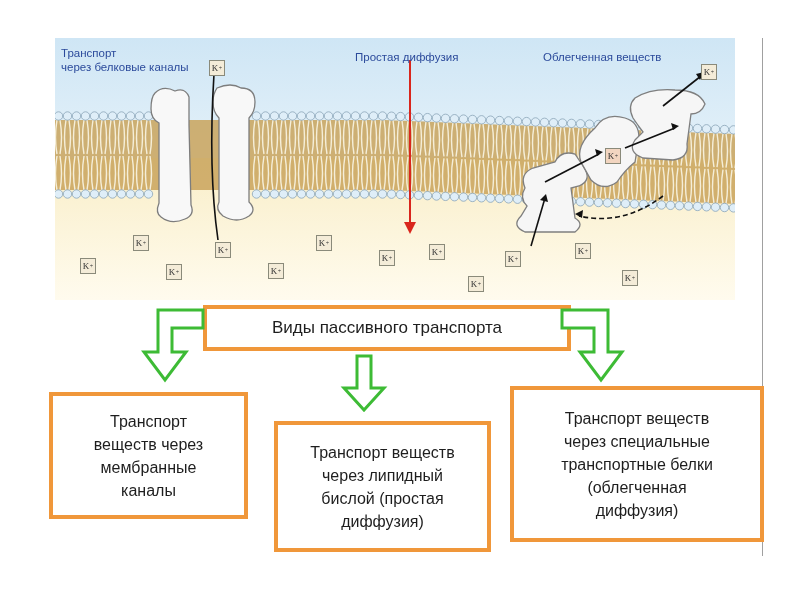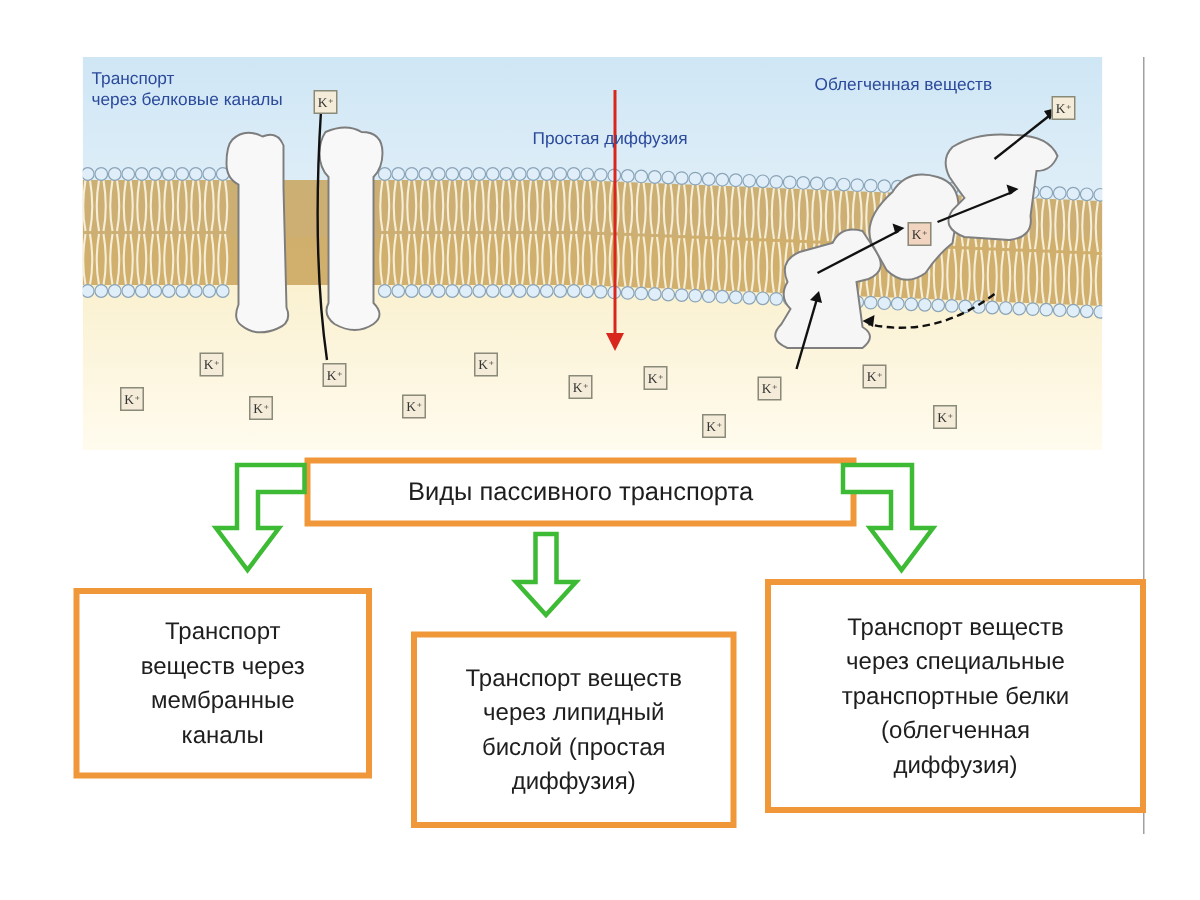--- a/index.html
+++ b/index.html
@@ -350,21 +350,21 @@
     </g>
 
     <g>
       <line x1="355" y1="22" x2="355" y2="186" stroke="#d9261c" stroke-width="2"></line>
       <path d="M349,184 l6,12 l6,-12z" fill="#d9261c"></path>
     </g>
   </svg>
 
   <div class="ill-label" style="left:6px; top:8px; white-space:pre-line;">Транспорт
 через белковые каналы</div>
-  <div class="ill-label" style="left:300px; top:12px;margin-top:36px;">Простая диффузия</div>
+  <div class="ill-label" style="left:300px; top:12px;">Простая диффузия</div>
   <div class="ill-label" style="left:488px; top:12px;">Облегченная веществ</div>
 
   <div class="k-ion" style="left:154px; top:22px;">
       <span>K</span>
       <sup>+</sup>
     </div>
   <div class="k-ion" style="left:646px; top:26px;">
       <span>K</span>
       <sup>+</sup>
     </div>

